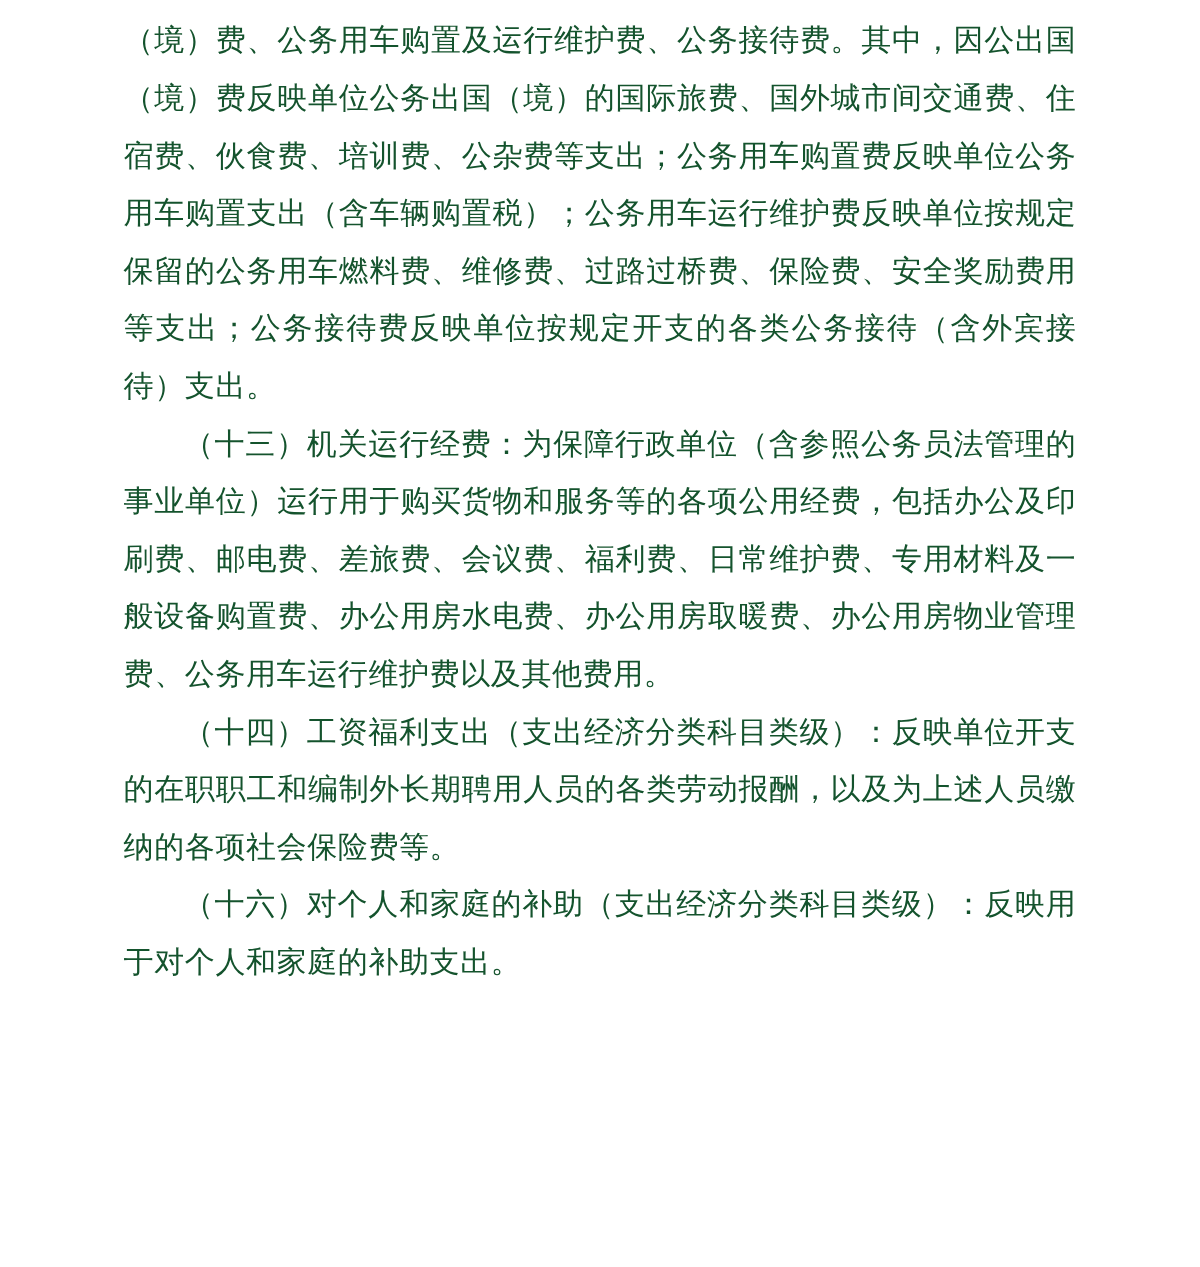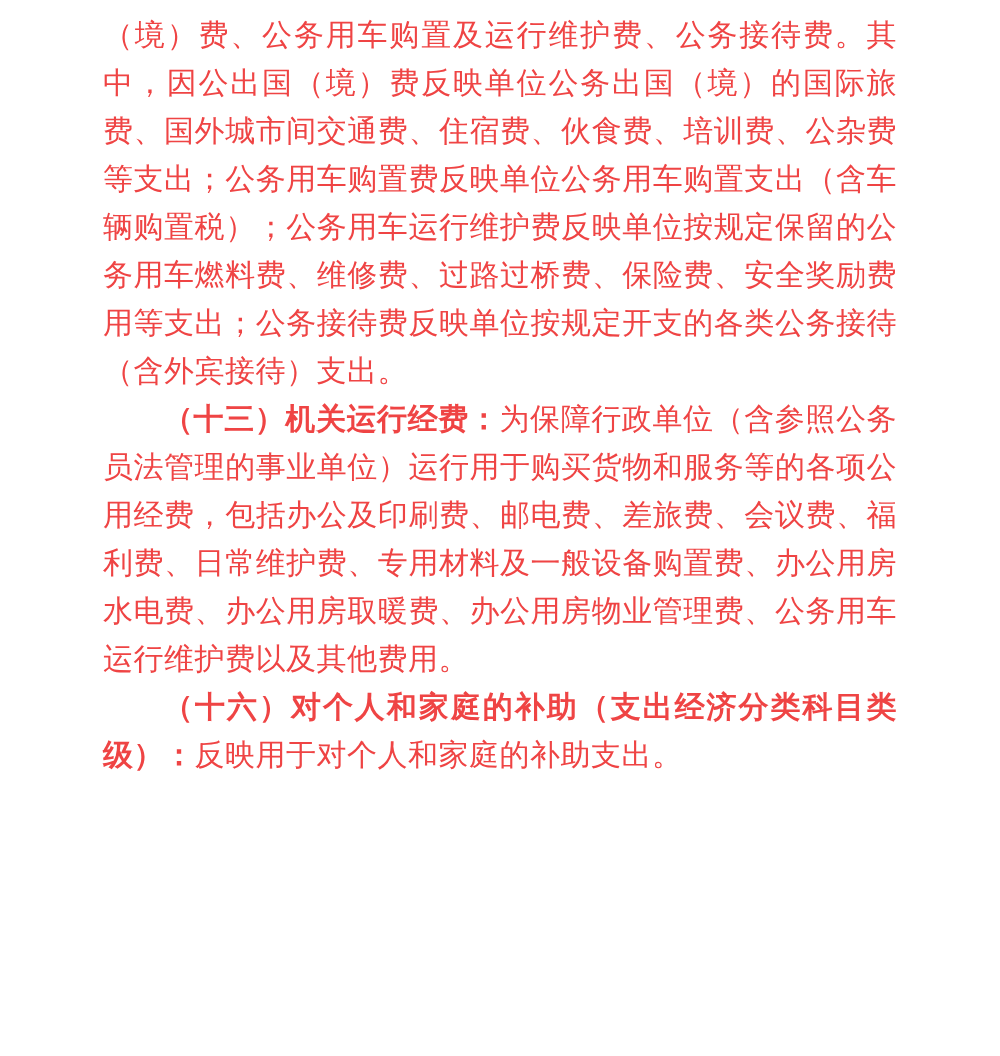--- a/index.html
+++ b/index.html
@@ -13,40 +13,41 @@
     width: 1000px;
     height: 1056px;
     background: #ffffff;
     padding: 11px 103px 0 103px;
     overflow: hidden;
   }
   .para {
     margin: 0;
     padding: 0;
     font-family: "Liberation Serif", "DejaVu Serif", serif;
-    font-size: 30px;
+    font-size: 25px;
     line-height: 48px;
-    color: #ef4444;
+    color: #14532d;
     text-align: justify;
     text-justify: inter-character;
     letter-spacing: 0.5px;
   }
   .para.indent {
     text-indent: 2em;
   }
   .lead {
-    font-weight: 700;
+    font-weight: 400;
   }
 </style>
 </head>
 <body>
 
 <div class="page">
 
   <p class="para"><span class="lead"></span><span>（境）费、公务用车购置及运行维护费、公务接待费。其中，因公出国（境）费反映单位公务出国（境）的国际旅费、国外城市间交通费、住宿费、伙食费、培训费、公杂费等支出；公务用车购置费反映单位公务用车购置支出（含车辆购置税）；公务用车运行维护费反映单位按规定保留的公务用车燃料费、维修费、过路过桥费、保险费、安全奖励费用等支出；公务接待费反映单位按规定开支的各类公务接待（含外宾接待）支出。</span></p>
 
   <p class="para indent"><span class="lead">（十三）机关运行经费：</span><span>为保障行政单位（含参照公务员法管理的事业单位）运行用于购买货物和服务等的各项公用经费，包括办公及印刷费、邮电费、差旅费、会议费、福利费、日常维护费、专用材料及一般设备购置费、办公用房水电费、办公用房取暖费、办公用房物业管理费、公务用车运行维护费以及其他费用。</span></p>
 
+  <p class="para indent"><span class="lead">（十四）工资福利支出（支出经济分类科目类级）：</span><span>反映单位开支的在职职工和编制外长期聘用人员的各类劳动报酬，以及为上述人员缴纳的各项社会保险费等。</span></p>
 
 
   <p class="para indent"><span class="lead">（十六）对个人和家庭的补助（支出经济分类科目类级）：</span><span>反映用于对个人和家庭的补助支出。</span></p>
 
 </div>
 
 </body></html>

